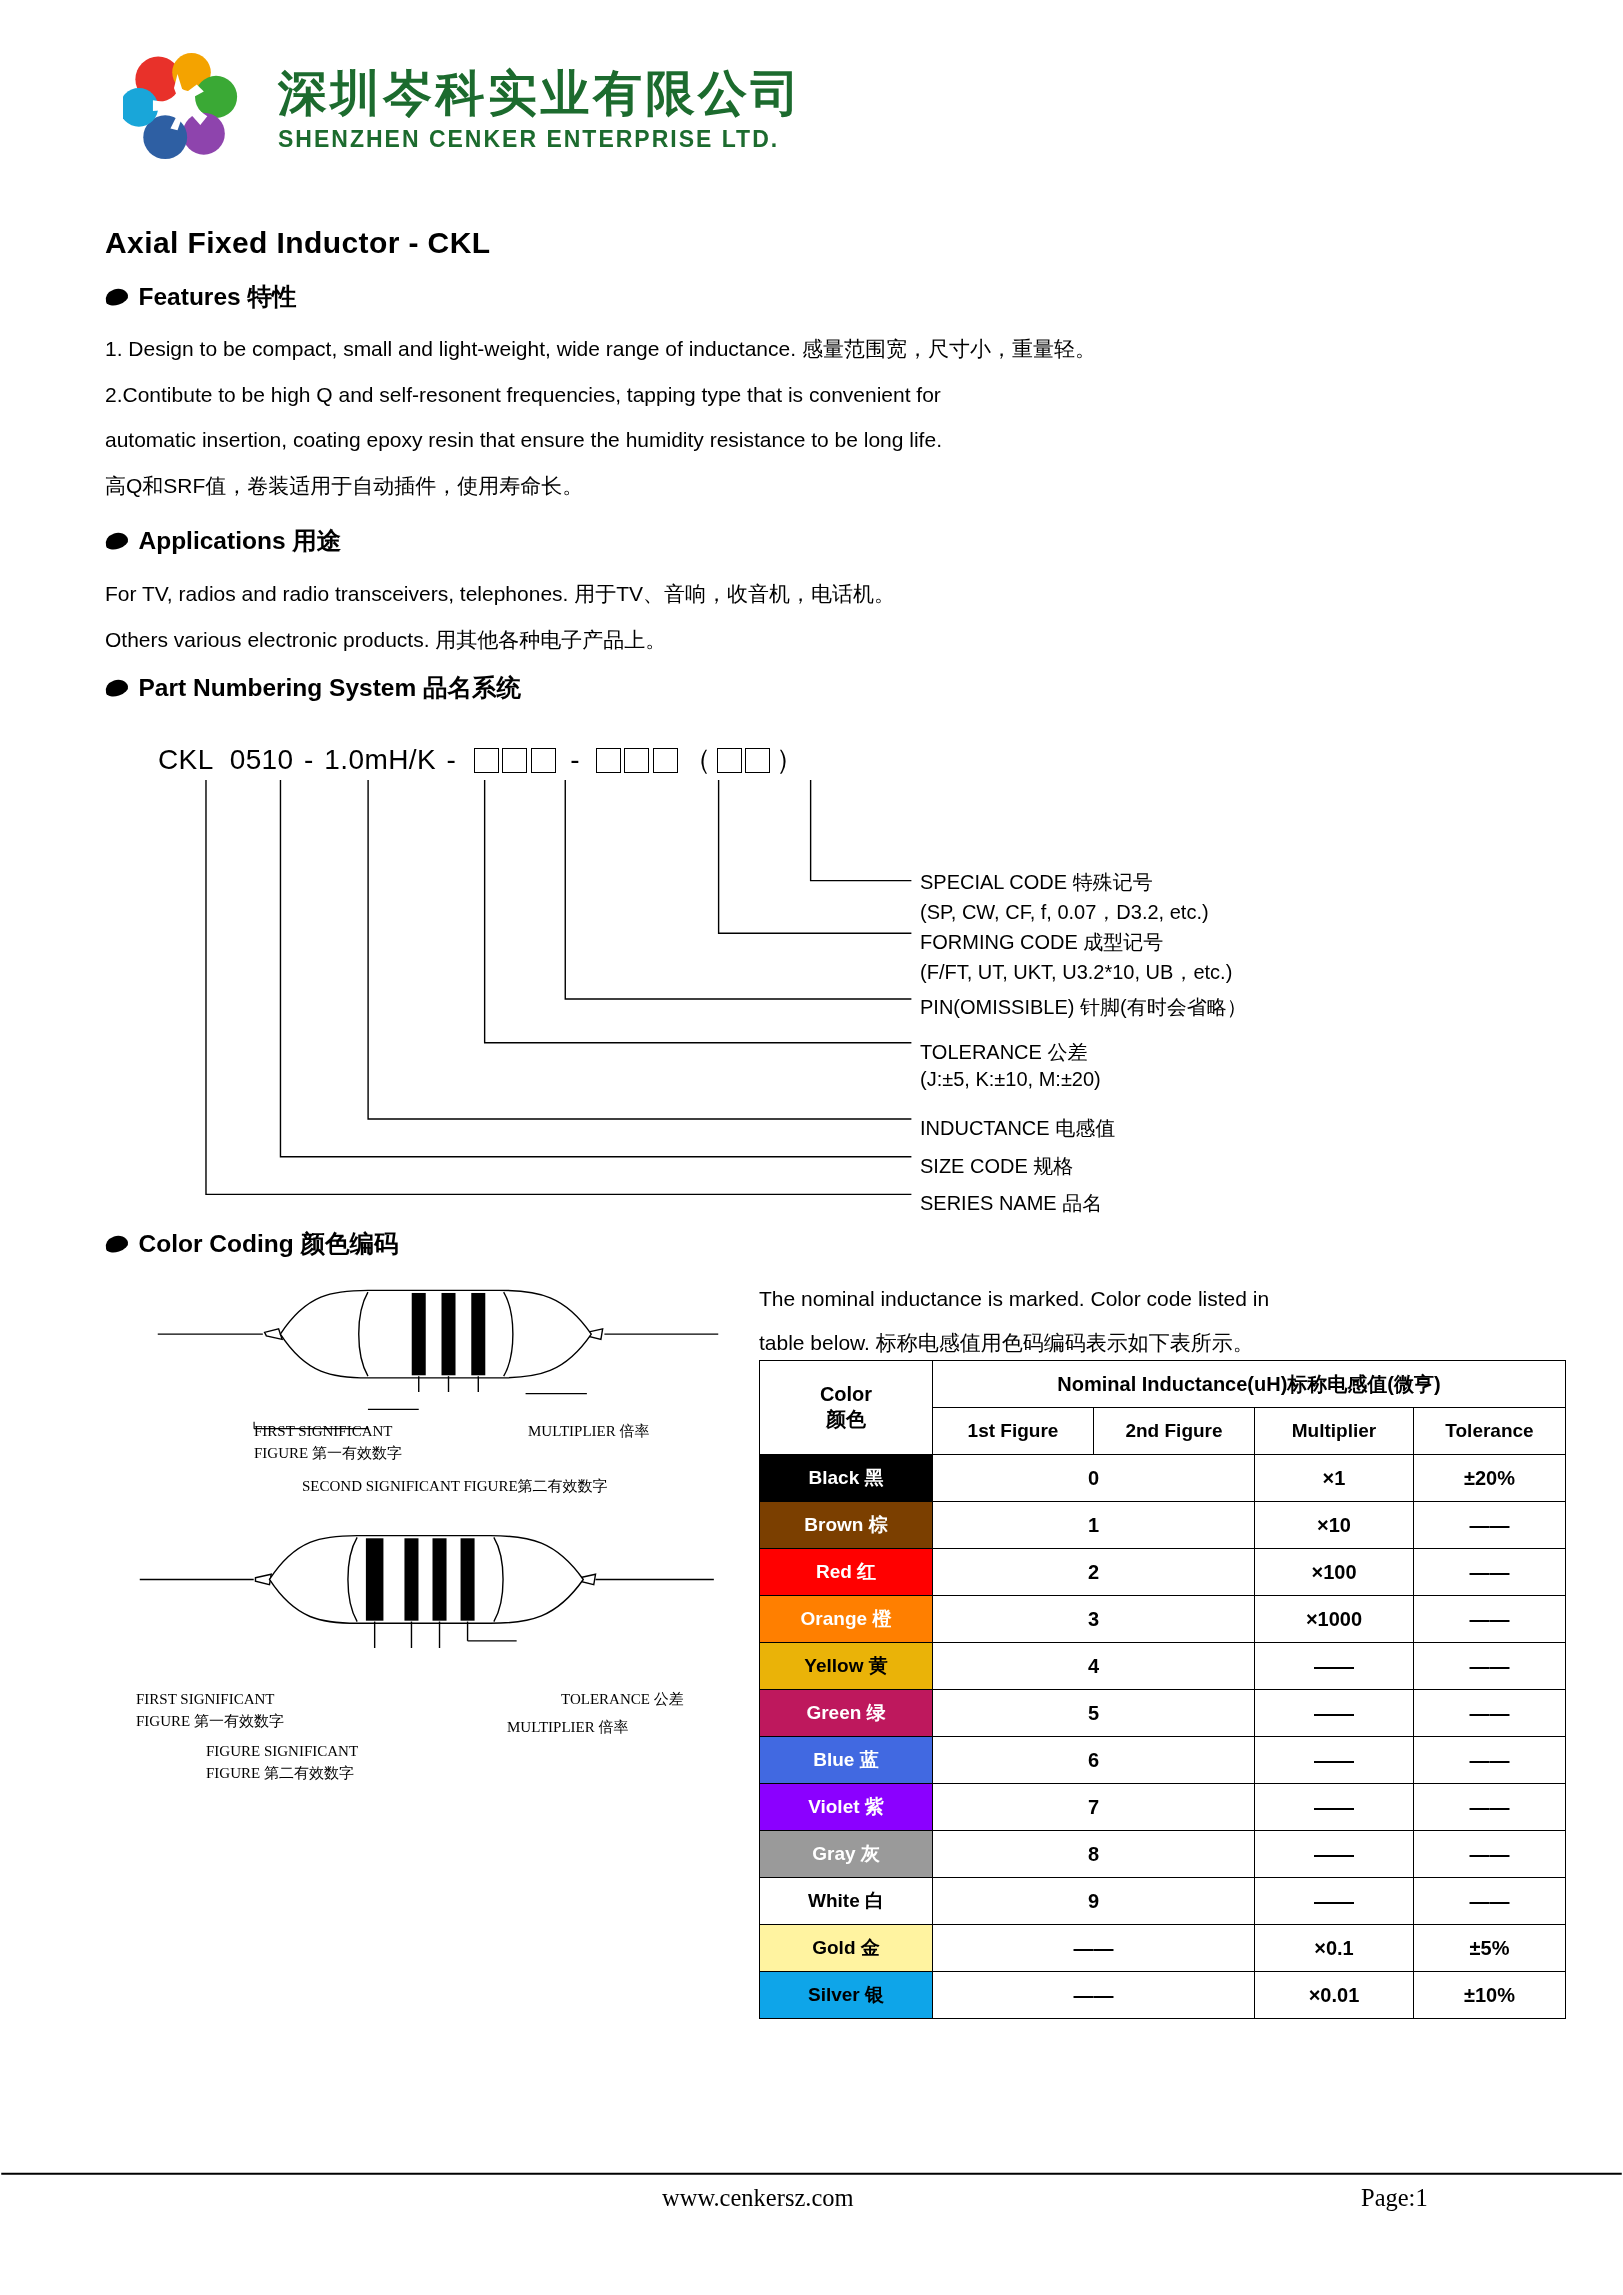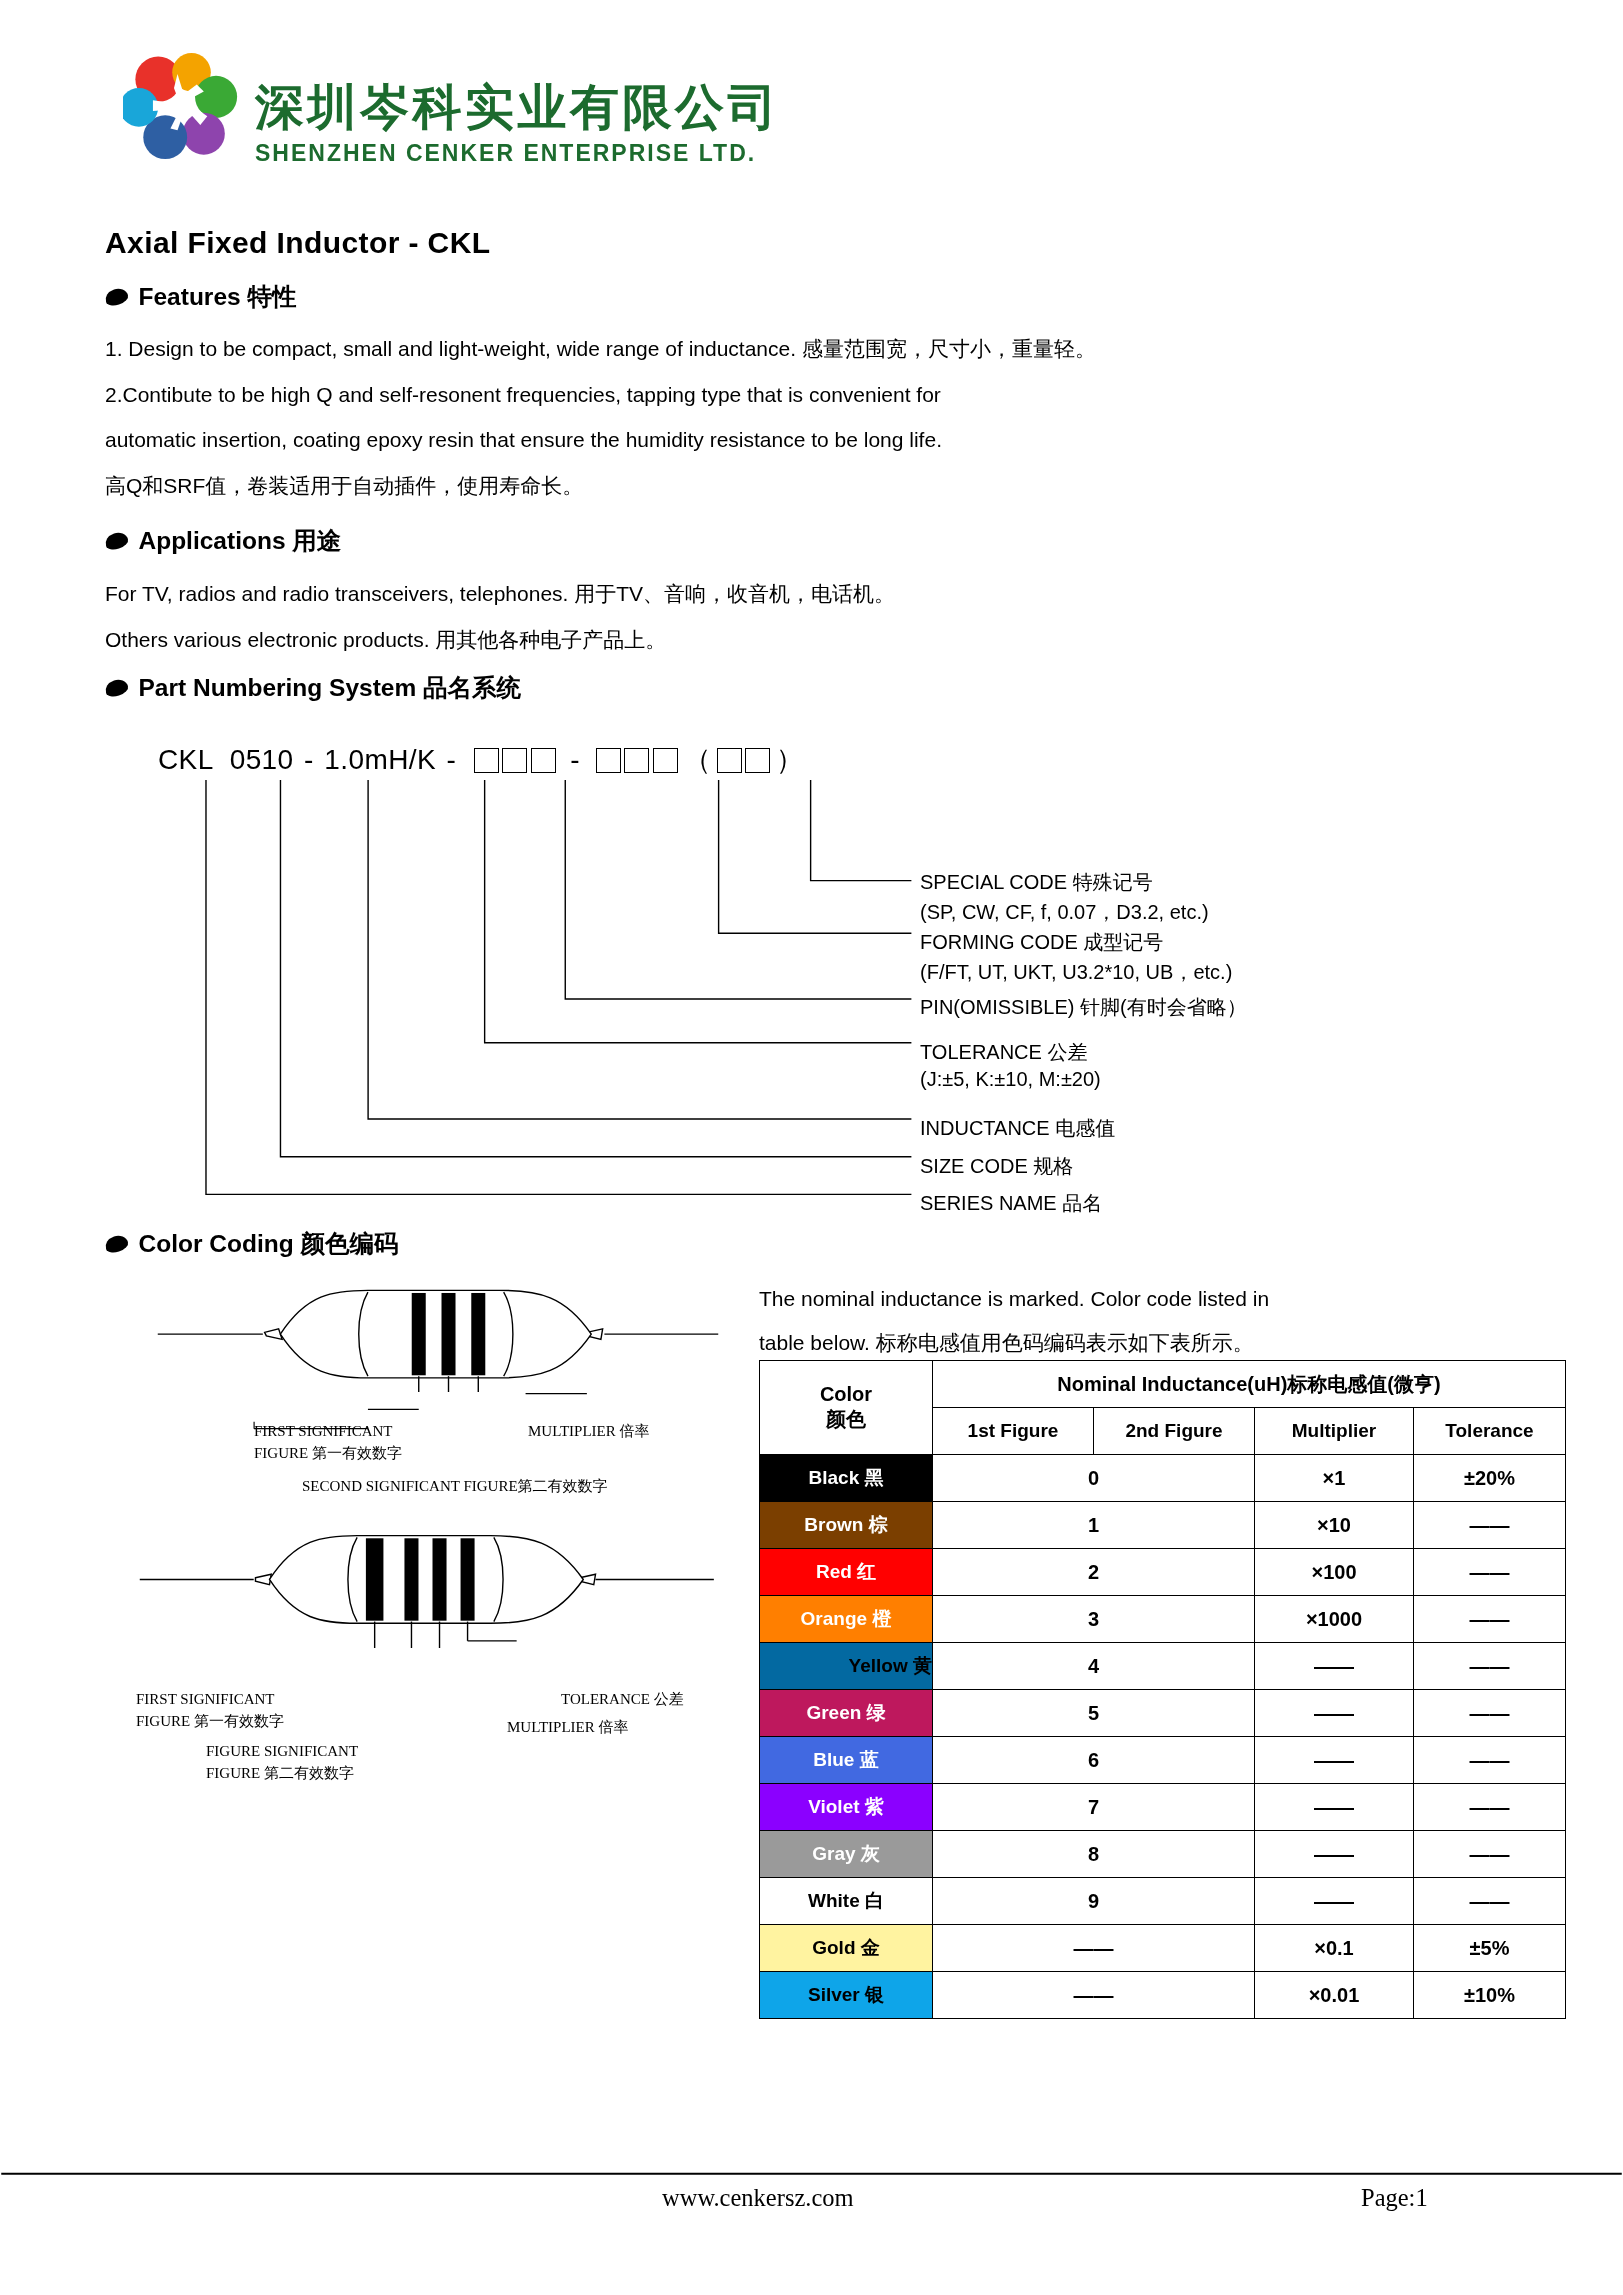--- a/index.html
+++ b/index.html
@@ -15,21 +15,21 @@
     position:absolute;
     left:0; top:0;
     width:1623px; height:2295px;
     box-sizing:border-box;
     padding:0;
   }
 
   
   .header {
     position:absolute; left:123px; top:53px;
-    display:flex; align-items:flex-end; gap:9px;
+    display:flex; align-items:center; gap:32px;
   }
   .logo-mark { width:123px; height:114px; position:relative; }
   .logo-mark svg { display:block; }
   .logo-text { display:flex; flex-direction:column; }
   .logo-cn {
     font-family:"DejaVu Sans", sans-serif;
     font-weight:bold;
     font-size:49px;
     letter-spacing:3.5px;
     color:#1c6b2e;
@@ -376,21 +376,21 @@
           <td class="col-mul val">×100</td>
           <td class="col-tol val">——</td>
         </tr>
         <tr>
           <td class="col-name" style="background: rgb(255, 127, 0); color: rgb(255, 255, 255);">Orange 橙</td>
           <td class="val" colspan="2">3</td>
           <td class="col-mul val">×1000</td>
           <td class="col-tol val">——</td>
         </tr>
         <tr>
-          <td class="col-name" style="background: #0369a1; color: rgb(0, 0, 0); text-align: right;">Yellow 黄</td>
+          <td class="col-name" style="background: #eab308; color: rgb(0, 0, 0);">Yellow 黄</td>
           <td class="val" colspan="2">4</td>
           <td class="col-mul val">——</td>
           <td class="col-tol val">——</td>
         </tr>
         <tr>
           <td class="col-name" style="background: #be185d; color: rgb(255, 255, 255);">Green 绿</td>
           <td class="val" colspan="2">5</td>
           <td class="col-mul val">——</td>
           <td class="col-tol val">——</td>
         </tr>

